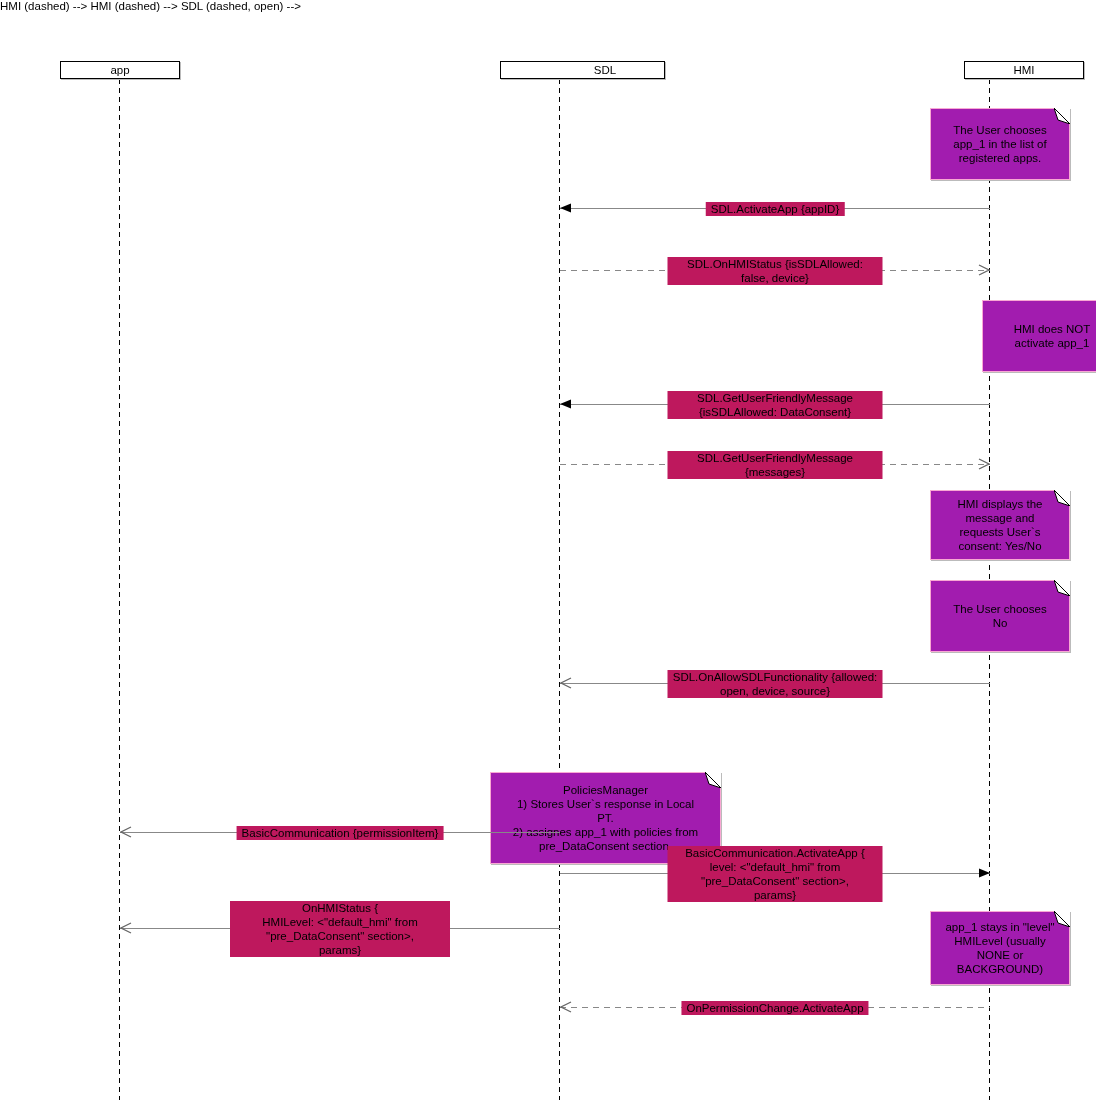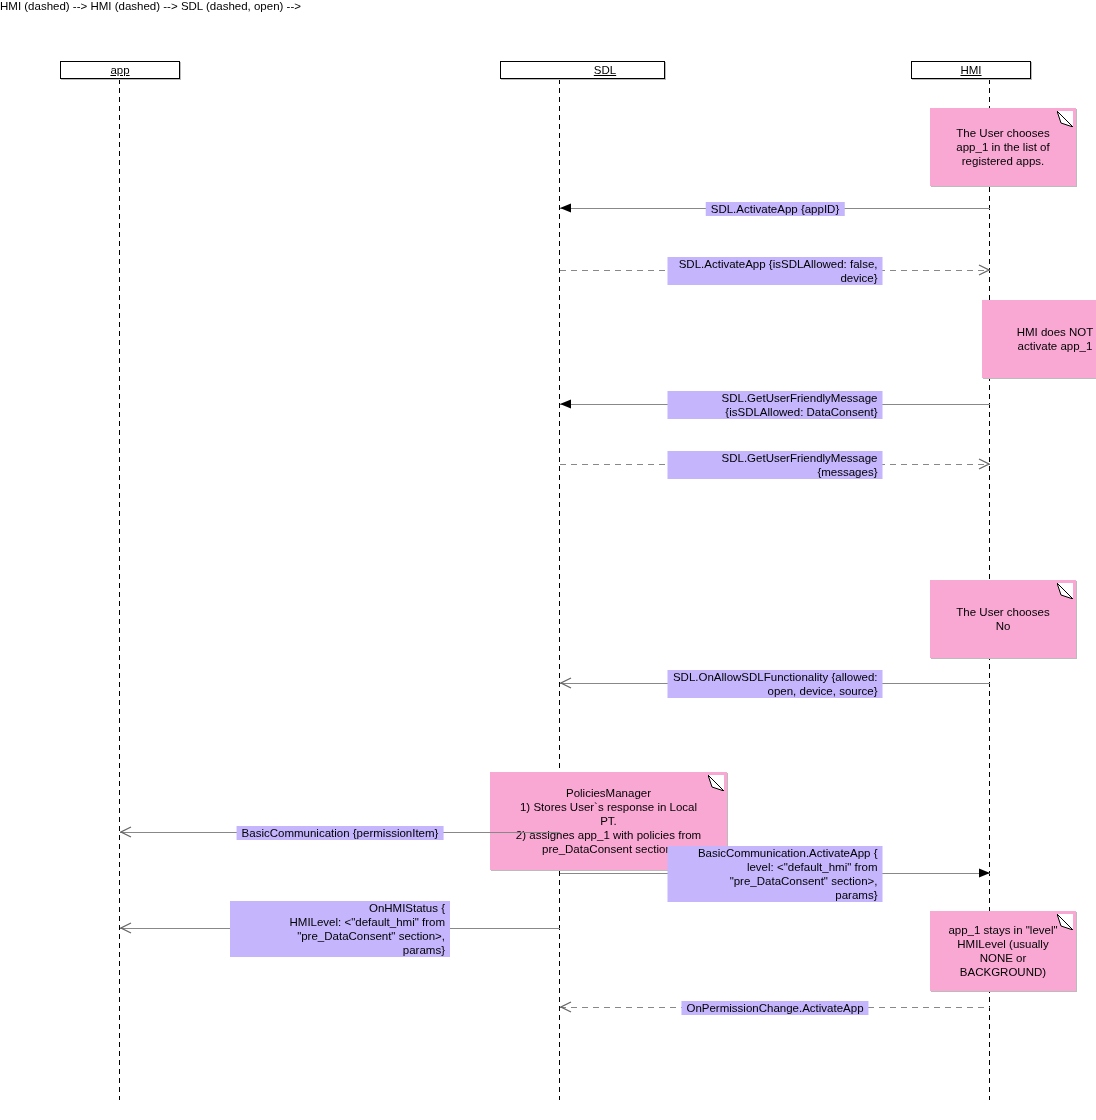--- a/index.html
+++ b/index.html
@@ -16,30 +16,30 @@
   .head-box {
     position: absolute;
     width: 118px;
     height: 16px;
     border: 1px solid #000;
     background: #fff;
     text-align: center;
     line-height: 16px;
     box-shadow: 1px 1px 0 #bbb;
   }
-  .head-box span { text-decoration: underline; }
+  .head-box span { }
   .lifeline {
     position: absolute;
     width: 1px;
     background: repeating-linear-gradient(180deg, #000 0 5px, transparent 5px 9px);
   }
   .note {
     position: absolute;
-    border: 4px solid #f9a8d4;
-    background: #f9a8d4;
+    border: 1px solid #f9a8d4;
+    background: #a21caf;
     box-shadow: 1px 1px 0 #bbb;
   }
   .note-text {
     position: absolute;
     left: 0; right: 0; top: 0; bottom: 0;
     display: flex;
     align-items: center;
     justify-content: center;
     text-align: center;
     white-space: pre-line;
@@ -62,45 +62,45 @@
     background: repeating-linear-gradient(90deg, #888 0 6px, transparent 6px 11px);
   }
   .mhead { position: absolute; top: -5px; }
   .mhead.left  { left: 0; }
   .mhead.right { right: 0; }
   .mlabel {
     position: absolute;
     left: 50%;
     top: 1px;
     transform: translate(-50%, -50%);
-    background: #c4b5fd;
+    background: #be185d;
     padding: 0 5px;
     white-space: pre-line;
-    text-align: right;
+    text-align: center;
     line-height: 14px;
   }
 </style>
 </head>
 <body>
 
 <div id="canvas">
 
   
   <div class="lifeline" style="left:119px; top:79px; height:1021px;"></div>
   <div class="lifeline" style="left:559px; top:79px; height:1021px;"></div>
   <div class="lifeline" style="left:989px; top:79px; height:1021px;"></div>
 
   
   <div class="head-box" style="left:60px; top:61px;">
     <span>app</span>
   </div>
   <div class="head-box" style="left:500px; top:61px;padding-left:45px;">
     <span>SDL</span>
   </div>
-  <div class="head-box" style="left:911px; top:61px;">
+  <div class="head-box" style="left:964px; top:61px;">
     <span>HMI</span>
   </div>
 
   
   <div class="note" style="left:930px; top:108px; width:138px; height:70px;">
     <svg class="fold" width="16" height="16" viewBox="0 0 16 16">
       <polygon points="0,0 16,0 16,16" fill="#ffffff"></polygon>
       <path d="M0,0 L4,12 L16,16" stroke="#000" stroke-width="1" fill="#ffffff"></path>
       <path d="M0,0 L16,16" stroke="#000" stroke-width="1" fill="none"></path>
     </svg>
@@ -117,21 +117,21 @@
     </svg>
     <span class="mlabel">SDL.ActivateApp {appID}</span>
   </div>
 
    HMI (dashed) --&gt;
   <div class="msg" style="left:560px; top:270px; width:430px;">
     <div class="mline dashed"></div>
     <svg class="mhead right" width="12" height="12" viewBox="0 0 12 12" style="top:-6px;">
       <path d="M1,1 L11,6 L1,11" fill="none" stroke="#666" stroke-width="1.3"></path>
     </svg>
-    <span class="mlabel">SDL.ActivateApp {isSDLAllowed: false, device}</span>
+    <span class="mlabel">SDL.OnHMIStatus {isSDLAllowed: false, device}</span>
   </div>
 
   
   <div class="note" style="left:982px; top:300px; width:138px; height:70px;text-decoration:underline;">
     <svg class="fold" width="16" height="16" viewBox="0 0 16 16">
       <polygon points="0,0 16,0 16,16" fill="#ffffff"></polygon>
       <path d="M0,0 L4,12 L16,16" stroke="#000" stroke-width="1" fill="#ffffff"></path>
       <path d="M0,0 L16,16" stroke="#000" stroke-width="1" fill="none"></path>
     </svg>
     <div class="note-text">HMI does NOT
@@ -150,20 +150,31 @@
    HMI (dashed) --&gt;
   <div class="msg" style="left:560px; top:464px; width:430px;">
     <div class="mline dashed"></div>
     <svg class="mhead right" width="12" height="12" viewBox="0 0 12 12" style="top:-6px;">
       <path d="M1,1 L11,6 L1,11" fill="none" stroke="#666" stroke-width="1.3"></path>
     </svg>
     <span class="mlabel">SDL.GetUserFriendlyMessage {messages}</span>
   </div>
 
   
+  <div class="note" style="left:930px; top:490px; width:138px; height:68px;">
+    <svg class="fold" width="16" height="16" viewBox="0 0 16 16">
+      <polygon points="0,0 16,0 16,16" fill="#ffffff"></polygon>
+      <path d="M0,0 L4,12 L16,16" stroke="#000" stroke-width="1" fill="#ffffff"></path>
+      <path d="M0,0 L16,16" stroke="#000" stroke-width="1" fill="none"></path>
+    </svg>
+    <div class="note-text">HMI displays the
+message and
+requests User`s
+consent: Yes/No</div>
+  </div>
 
   
   <div class="note" style="left:930px; top:580px; width:138px; height:70px;">
     <svg class="fold" width="16" height="16" viewBox="0 0 16 16">
       <polygon points="0,0 16,0 16,16" fill="#ffffff"></polygon>
       <path d="M0,0 L4,12 L16,16" stroke="#000" stroke-width="1" fill="#ffffff"></path>
       <path d="M0,0 L16,16" stroke="#000" stroke-width="1" fill="none"></path>
     </svg>
     <div class="note-text">The User chooses
 No</div>

